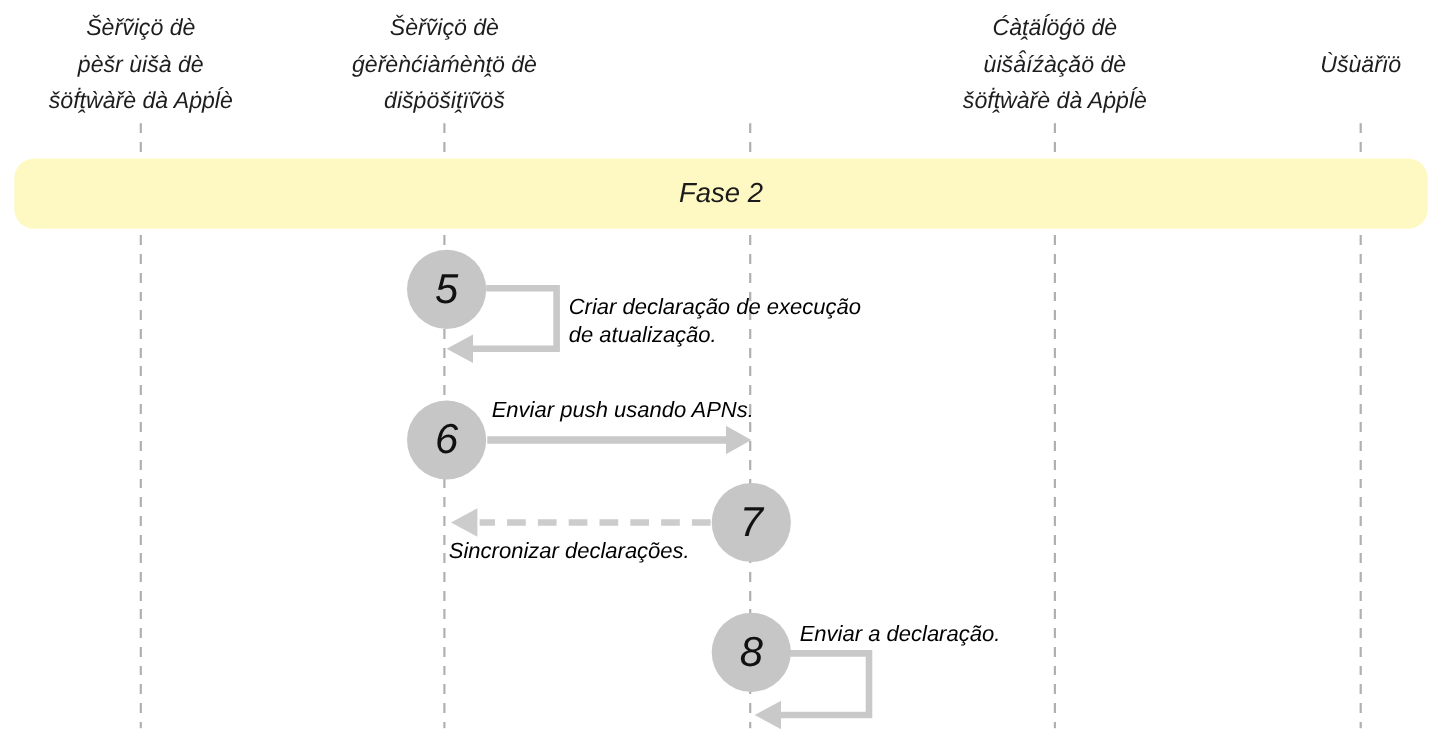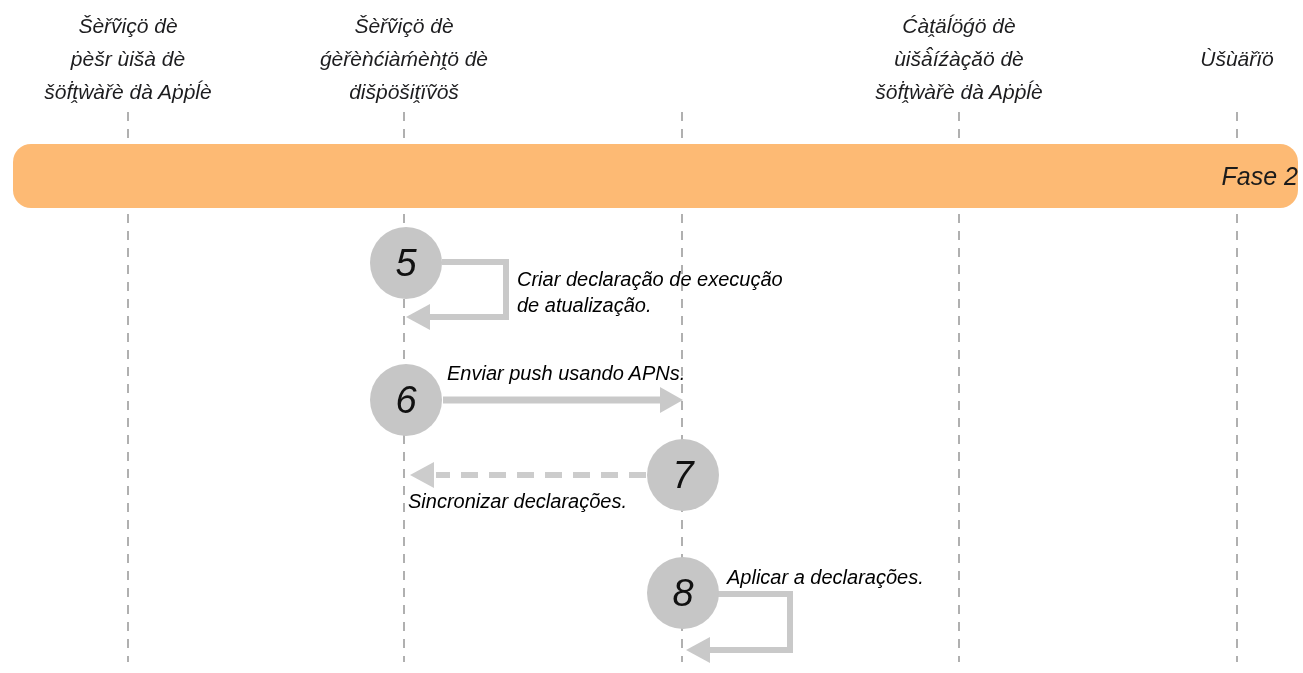--- a/index.html
+++ b/index.html
@@ -41,25 +41,25 @@
     background: repeating-linear-gradient(to bottom, #b0b0b0 0px, #b0b0b0 9px, transparent 9px, transparent 17px);
     z-index: 1;
   }
   
   .phase-banner {
     position: absolute;
     left: 13px;
     top: 144px;
     width: 1285px;
     height: 64px;
-    background: #fdba74;
+    background: #fef9c3;
     border-radius: 18px;
     display: flex;
     align-items: center;
-    justify-content: flex-end;
+    justify-content: center;
     font-size: 25px;
     color: #1b1b1b;
     z-index: 2;
   }
   
   .arrow-layer {
     position: absolute;
     left: 0;
     top: 0;
     z-index: 3;
@@ -148,15 +148,15 @@
     <span>7</span>
   </div>
   <div class="step-circle" style="left:647px; top:557px">
     <span>8</span>
   </div>
 
   <div class="step-label" style="left:517px; top:266px">Criar declaração de execução
 de atualização.</div>
   <div class="step-label" style="left:408px; top:488px">Sincronizar declarações.</div>
   <div class="step-label" style="left:447px; top:360px">Enviar push usando APNs.</div>
-  <div class="step-label" style="left:727px; top:564px">Aplicar a declarações.</div>
+  <div class="step-label" style="left:727px; top:564px">Enviar a declaração.</div>
 
 </div>
 
 </body></html>

